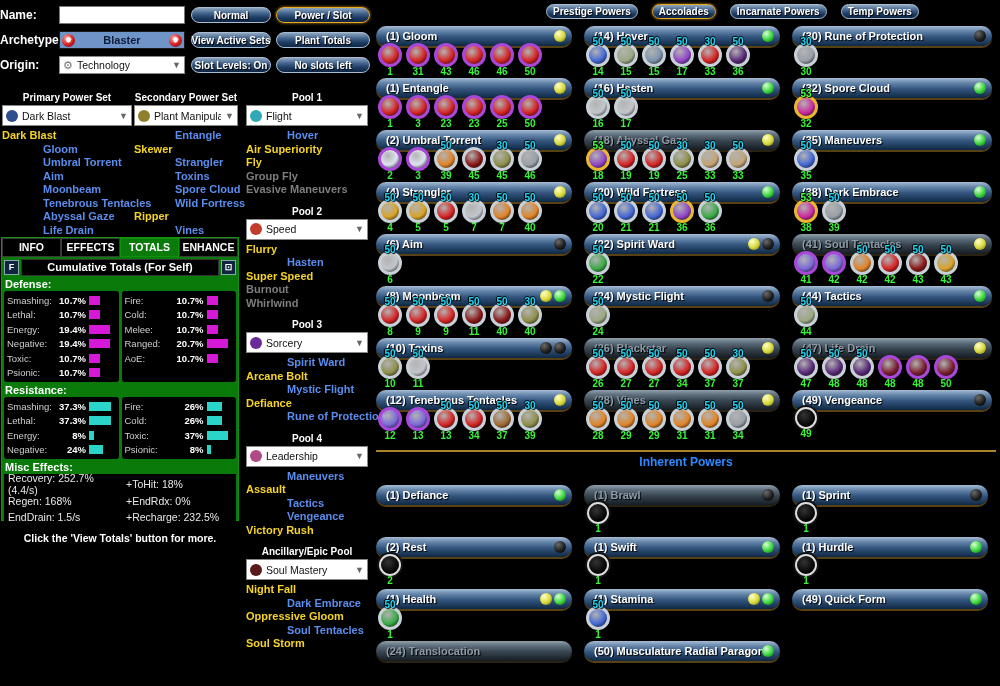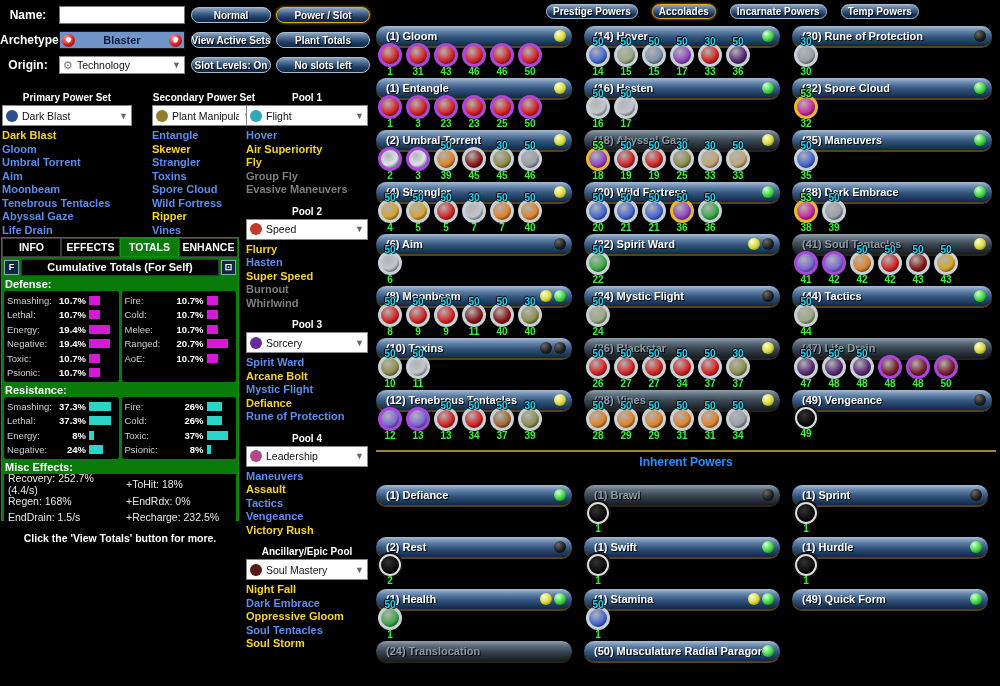--- a/index.html
+++ b/index.html
@@ -1,21 +1,21 @@
 <!DOCTYPE html>
 <html><head>
 <meta charset="utf-8">
 <style>
   html,body{margin:0;padding:0;background:#000;}
   #app{position:relative;width:1000px;height:686px;background:#000;overflow:hidden;
        font-family:"Liberation Sans",sans-serif;}
   
   #hdr{position:absolute;left:0;top:5px;width:372px;}
   .frow{display:flex;align-items:center;height:20px;margin-bottom:5px;}
-  .flabel{width:56px;text-align:center;color:#fff;font-size:12px;font-weight:bold;margin-right:3px;}
+  .flabel{width:56px;text-align:left;color:#fff;font-size:12px;font-weight:bold;margin-right:3px;}
   .field{width:126px;height:18px;box-sizing:border-box;margin-right:6px;}
   input.field{background:#fff;border:1px solid #777;}
   .atbox{background:#6f95c8;border:1px solid #1a1a1a;display:flex;align-items:center;justify-content:space-between;padding:0 2px;}
   .aticon{width:13px;height:13px;border-radius:50%;background:radial-gradient(circle at 35% 30%,#ff9a9a,#d42020 55%,#6e0808);
           color:#fff;font-size:9px;line-height:13px;text-align:center;}
   .atname{color:#0e1c38;font-size:11px;font-weight:bold;}
   .selbox{background:#fff;border:1px solid #888;display:flex;align-items:center;padding:0 3px;gap:4px;}
   .selbox .dot{width:12px;height:12px;border-radius:50%;flex:none;}
   .selbox .stext{flex:1;font-size:10.5px;color:#111;white-space:nowrap;overflow:hidden;}
   .selbox .arr{color:#666;font-size:9px;flex:none;}
@@ -25,21 +25,21 @@
        box-sizing:border-box;cursor:default;white-space:nowrap;}
   .btn.gold{border-color:#e8a820;box-shadow:0 0 3px #c98e14;}
   .hbtn1{width:80px;margin-right:5px;}.hbtn2{width:94px;}
   #topbtns{position:absolute;left:546px;top:4px;display:flex;gap:14px;}
   #topbtns .btn{height:15px;}
   
   .setcol{position:absolute;top:92px;}
   .sethdr{color:#fff;font-size:10px;font-weight:bold;text-align:center;margin-bottom:2px;}
   .pslist{margin-top:3px;}
   .psitem{font-size:11px;font-weight:bold;line-height:13.5px;white-space:nowrap;}
-  .st-taken{color:#5b8dee;}.st-avail{color:#f5d327;}.st-locked{color:#7e7e7e;}
+  .st-taken{color:#5b8dee;margin-left:41px;}.st-avail{color:#f5d327;}.st-locked{color:#7e7e7e;}
   .poolsec{margin-bottom:9px;}
   
   #totals{position:absolute;left:1px;top:237px;width:238px;height:284px;background:#0a7a0a;
           border:1px solid #0f930f;box-sizing:border-box;display:flex;flex-direction:column;}
   #tabbar{display:flex;height:28px;background:#86efac;}
   .tab{flex:1;font-size:10.5px;font-weight:bold;color:#fff;text-align:center;line-height:17px;
        background:#000;border:1px solid #3a3a3a;box-sizing:border-box;}
   .tab.active{background:#0a7a0a;border-color:#0f930f;}
   #titlerow{display:flex;align-items:center;gap:2px;padding:2px 2px 1px 2px;}
   .sqbtn{width:13px;height:13px;background:#10253f;border:1px solid #8aa;color:#fff;font-size:9px;
@@ -142,21 +142,21 @@
         <div class="psitem st-taken">Umbral Torrent</div>
         <div class="psitem st-taken">Aim</div>
         <div class="psitem st-taken">Moonbeam</div>
         <div class="psitem st-taken">Tenebrous Tentacles</div>
         <div class="psitem st-taken">Abyssal Gaze</div>
         <div class="psitem st-taken">Life Drain</div>
         <div class="psitem st-taken">Blackstar</div>
       </div>
 </div>
 
-<div class="setcol" id="secondarycol" style="left:152px;width:104px;">
+<div class="setcol" id="secondarycol" style="left:134px;width:104px;">
   <div class="sethdr">Secondary Power Set</div>
   <div class="selbox" style="height:19px;">
     <span class="dot" id="secdot" style="background: rgb(143, 127, 42);"></span>
     <span class="stext">Plant Manipulation</span>
     <span class="arr">▼</span>
   </div>
   <div class="pslist" id="seclist">
         <div class="psitem st-taken">Entangle</div>
         <div class="psitem st-avail">Skewer</div>
         <div class="psitem st-taken">Strangler</div>

